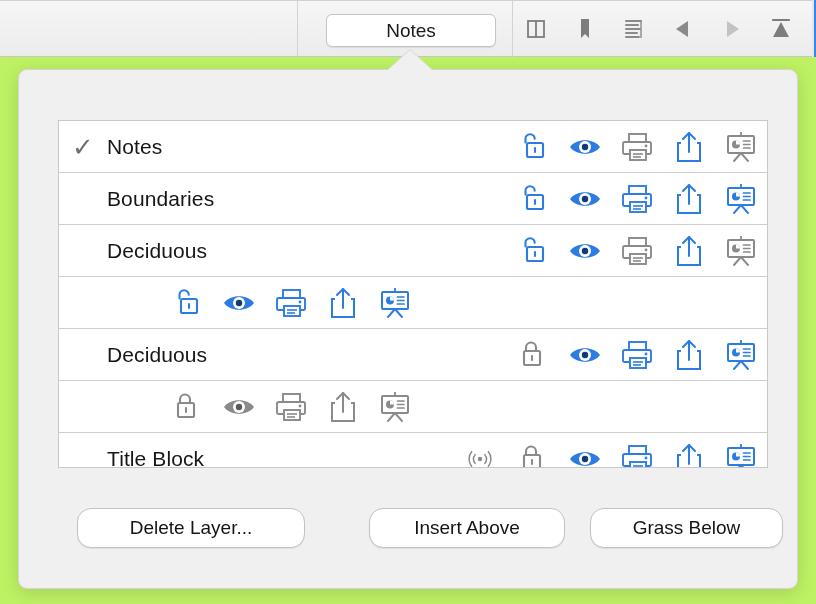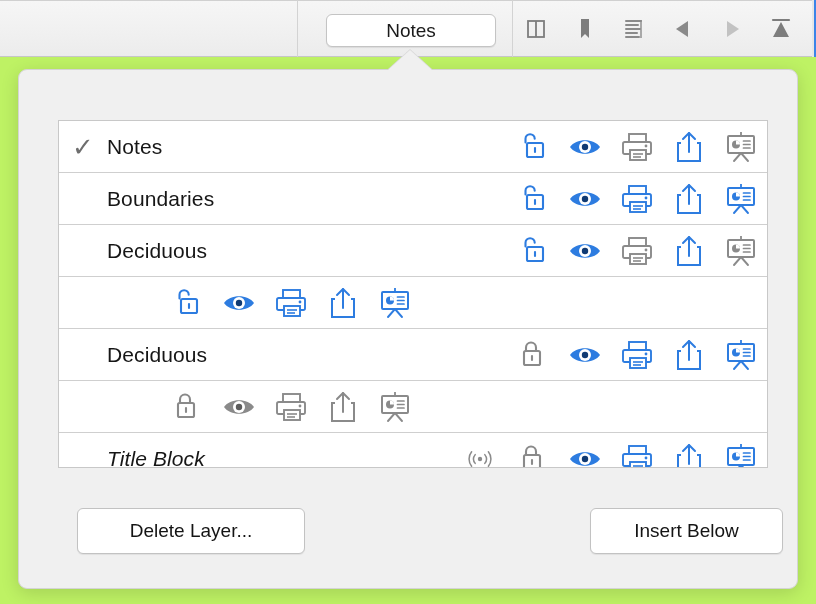--- a/index.html
+++ b/index.html
@@ -113,21 +113,21 @@
   }
   .layer-row {
     position: relative;
     height: 52px;
     border-bottom: 1px solid #cfcfcf;
     display: flex;
     align-items: center;
     box-sizing: border-box;
     background: #ffffff;
   }
-  .layer-row:last-child { border-bottom: none; font-style: italic; }
+  .layer-row:last-child { border-bottom: none; }
   .check-cell {
     width: 48px;
     display: flex;
     align-items: center;
     justify-content: center;
     flex: 0 0 48px;
   }
   .checkmark {
     font-size: 26px;
     color: #6e6e6e;
@@ -159,24 +159,24 @@
 
   
   .btn-row {
     position: absolute;
     left: 39px; top: 438px;
     width: 710px;
     height: 40px;
   }
   .pbtn {
     position: absolute;
-    height: 46px;
+    height: 40px;
     background: #ffffff;
     border: 1px solid #c2c2c2;
-    border-radius: 6px;
+    border-radius: 14px;
     box-shadow: 0 1px 1px rgba(0,0,0,0.07);
     display: flex;
     align-items: center;
     justify-content: center;
     font-size: 19px;
     color: #141414;
     box-sizing: border-box;
     cursor: default;
   }
   .pbtn.delete  { left: 19px;  width: 228px; }
@@ -625,20 +625,23 @@
     <path d="M17 22 L10 30 M17 22 L24 30" fill="none" stroke="#2d7ce0" stroke-width="1.9" stroke-linecap="round"></path>
   </svg>
           </div>
         </div>
       </div>
 
     <div class="btn-row">
       <div class="pbtn delete">
         <span>Delete Layer...</span>
       </div>
+      <div class="pbtn above">
+        <span>Insert Above</span>
+      </div>
       <div class="pbtn below">
-        <span>Insert Below</span>
+        <span>Grass Below</span>
       </div>
     </div>
 
   </div>
 
 </div>
 
 </body></html>

